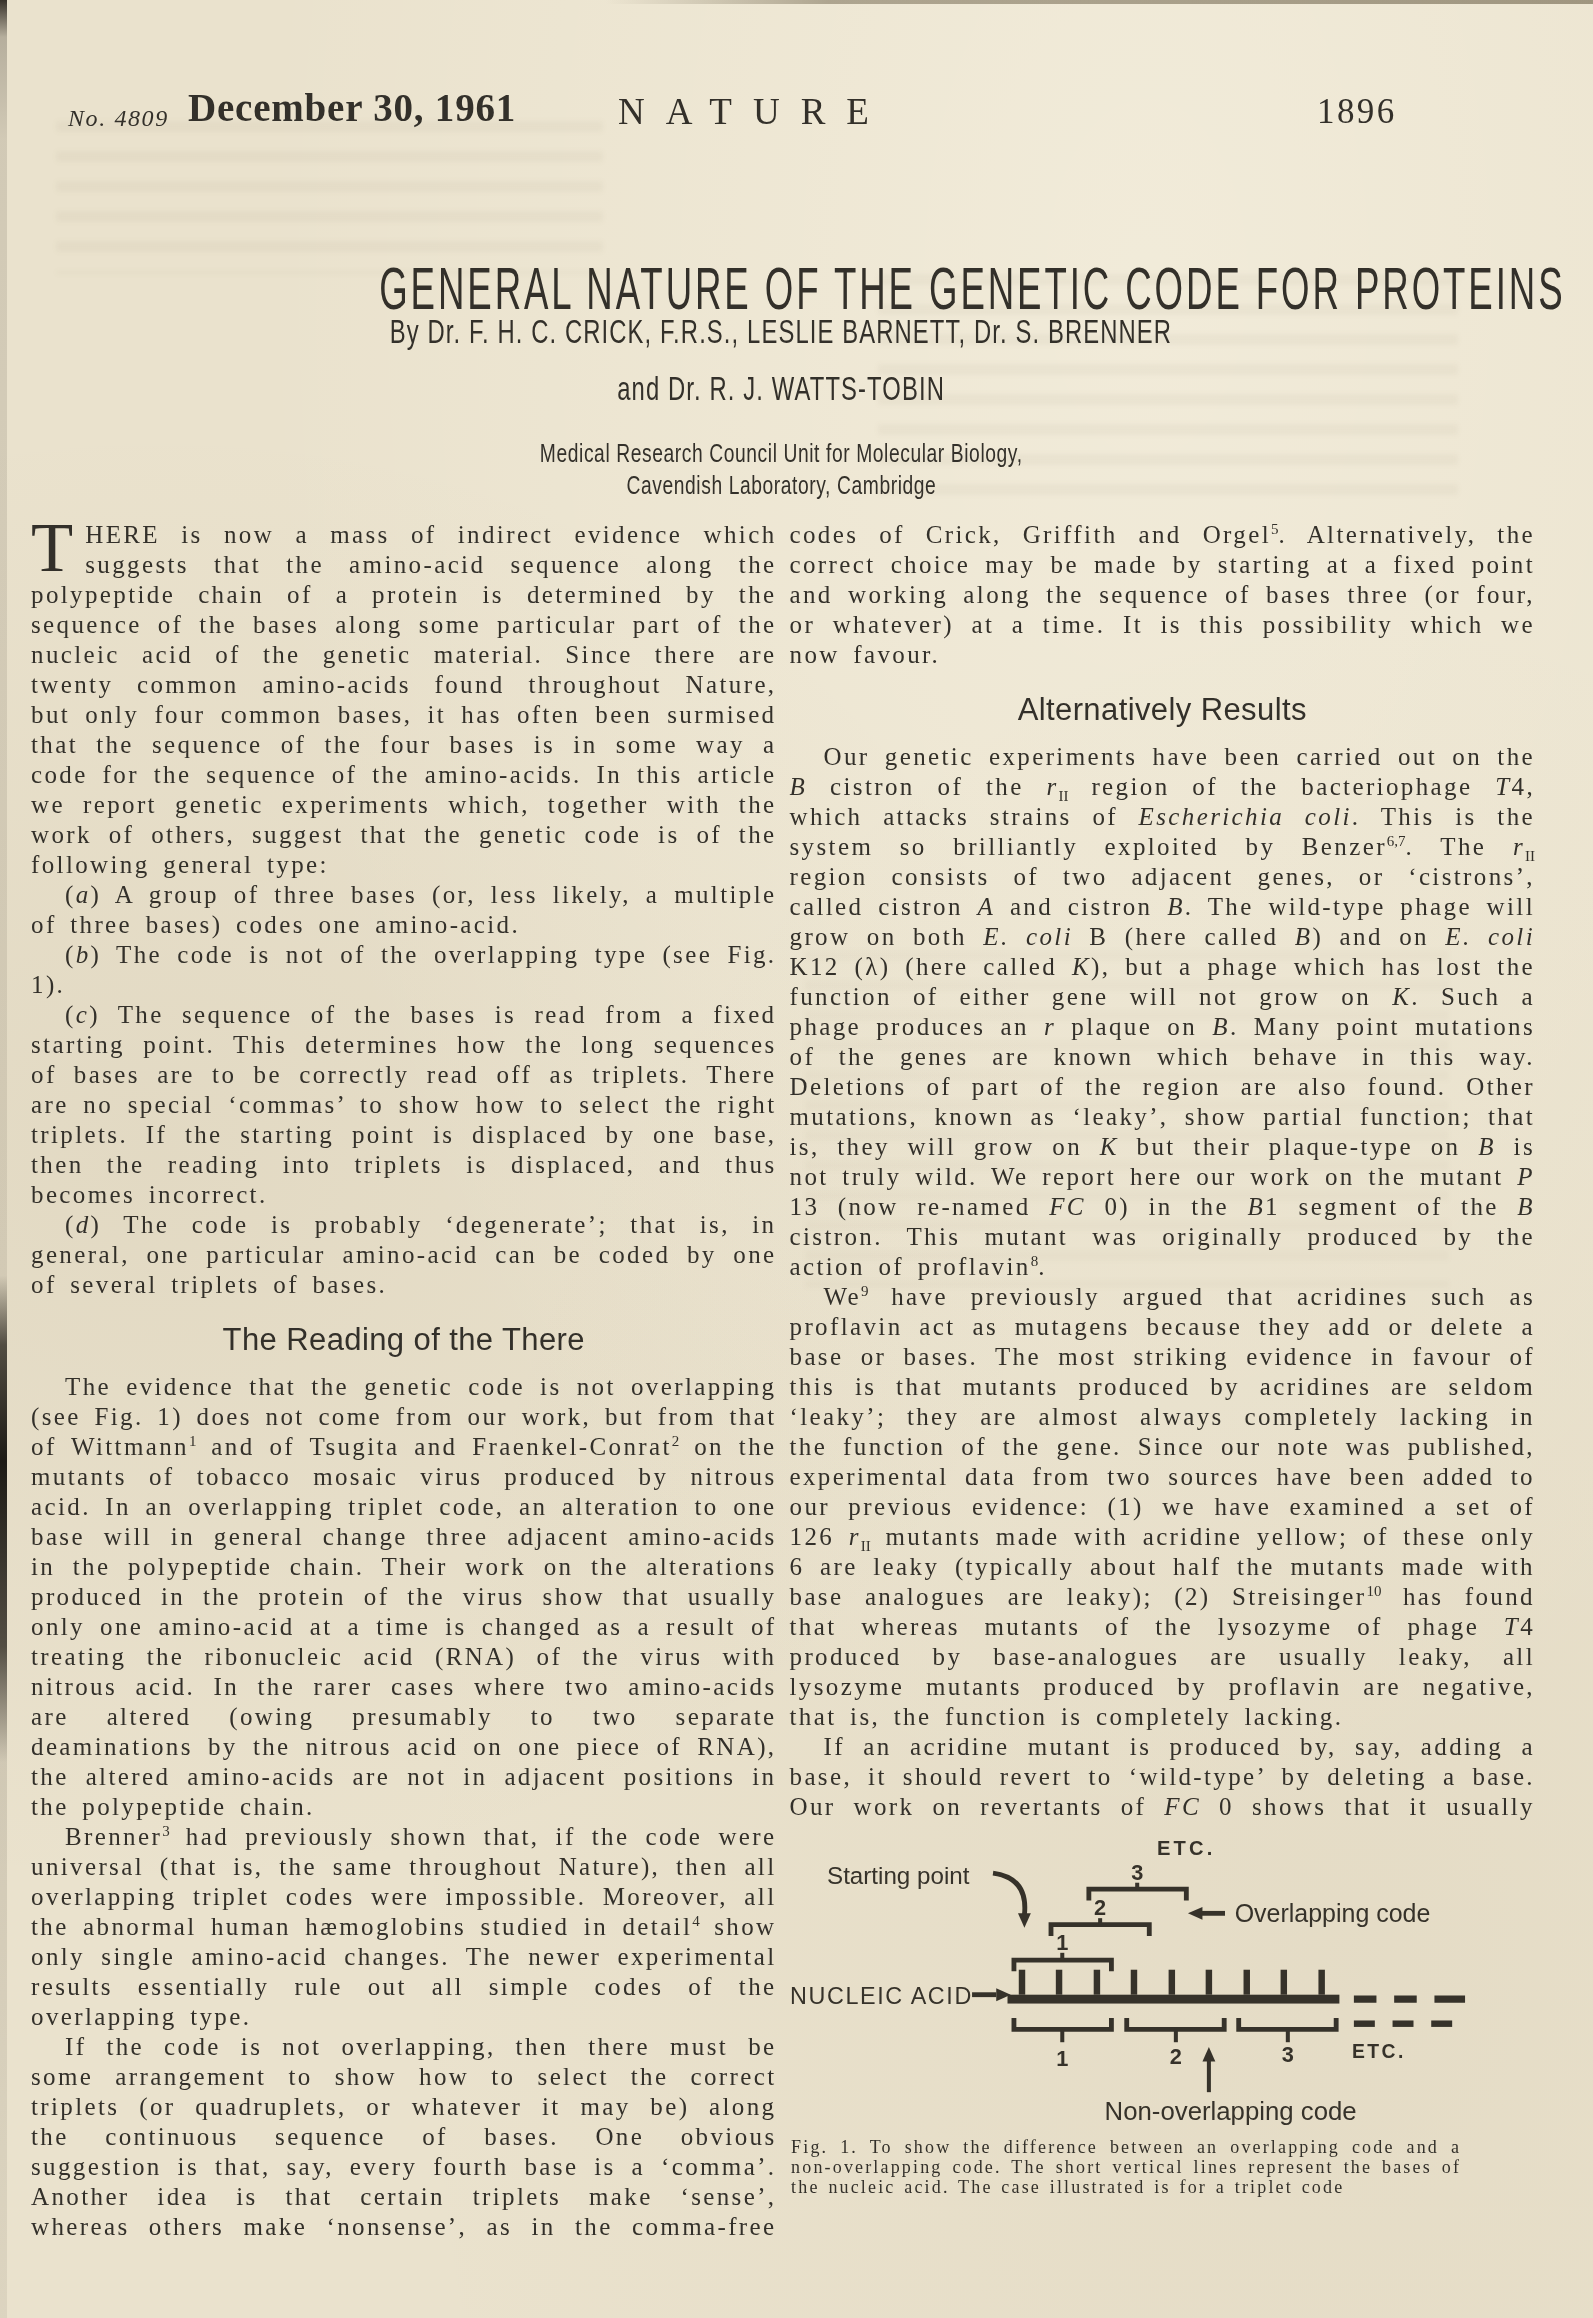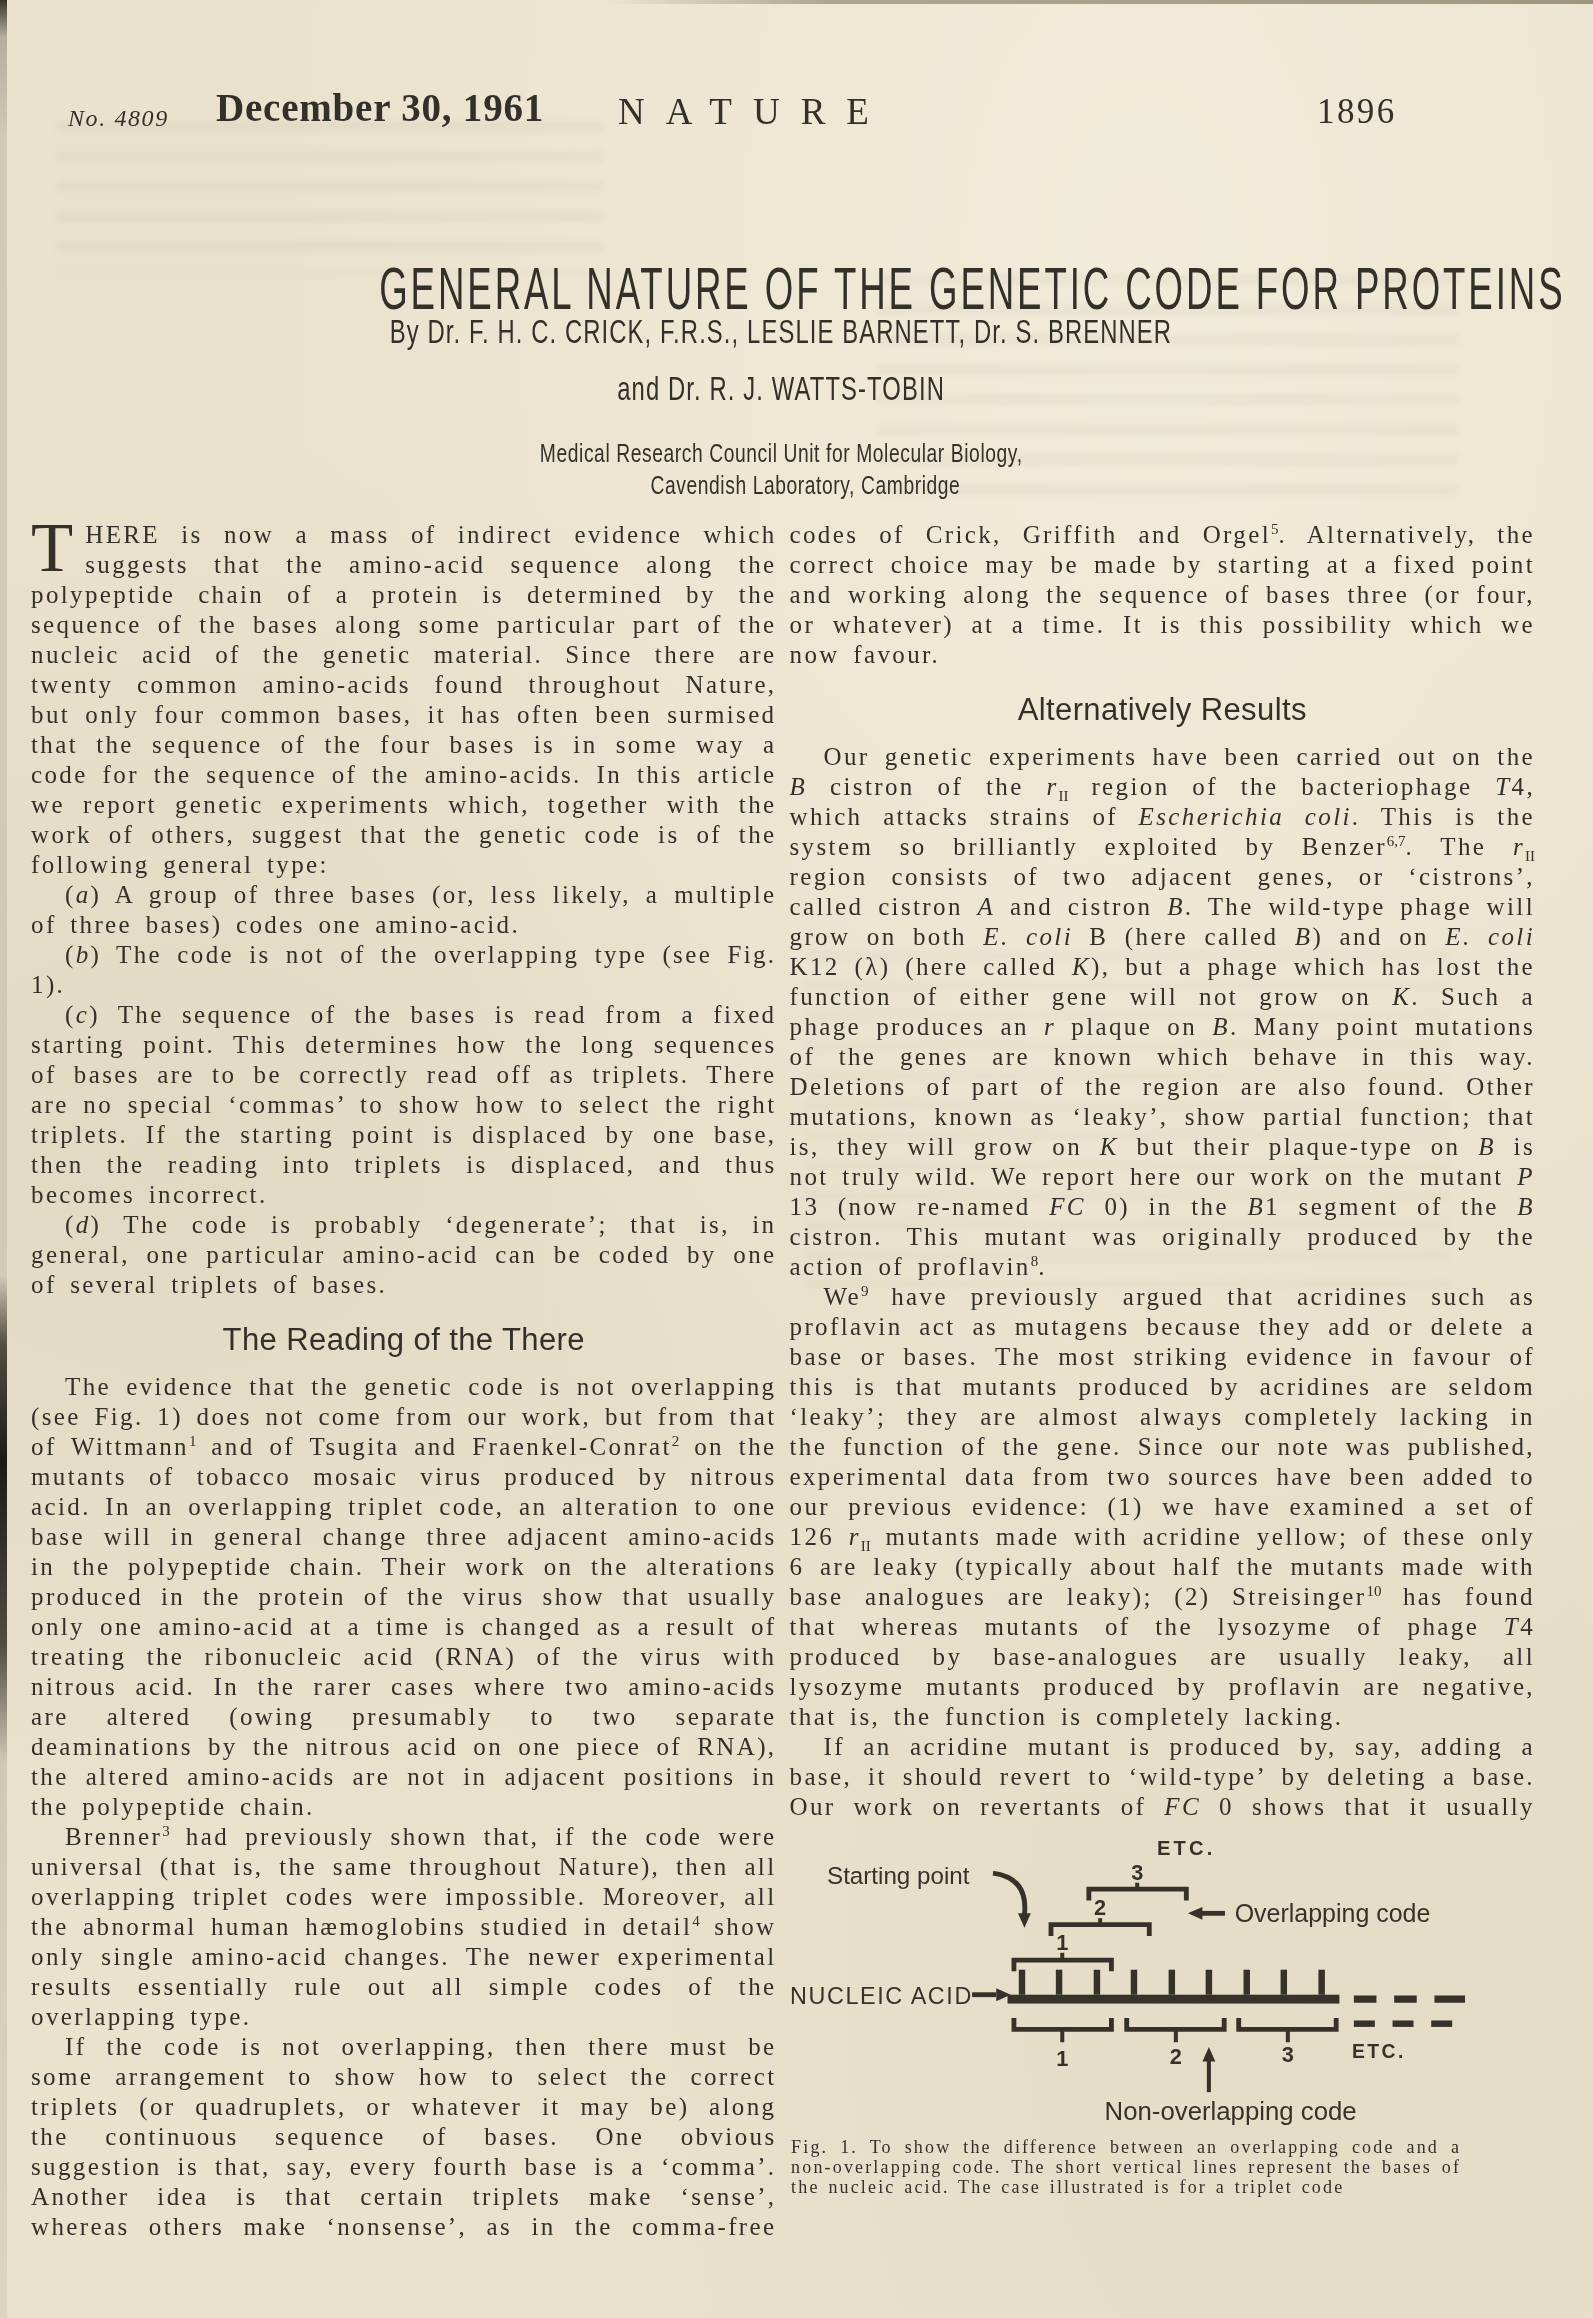--- a/index.html
+++ b/index.html
@@ -29,21 +29,21 @@
     background:linear-gradient(to right, rgba(0,0,0,0) 0%, rgba(0,0,0,0) 38%,
       rgba(96,84,60,0.45) 52%, rgba(96,84,60,0.55) 100%);
   }
   .ghost{
     position:absolute;pointer-events:none;opacity:.55;filter:blur(2.4px);
     background:repeating-linear-gradient(to bottom,
       rgba(125,112,86,0.10) 0 11.3px, rgba(125,112,86,0) 11.3px 30px);
   }
   
   .hdr-issue{position:absolute;left:68px;top:105px;font-size:24px;letter-spacing:1.6px;font-style:italic;}
-  .hdr-date{position:absolute;left:216px;top:85px;font-size:39px;font-weight:bold;letter-spacing:0.8px;}
+  .hdr-date{position:absolute;left:188px;top:85px;font-size:39px;font-weight:bold;letter-spacing:0.8px;}
   .hdr-journal{position:absolute;left:618px;top:90px;font-size:37px;letter-spacing:21px;}
   .hdr-page{position:absolute;left:1317px;top:92px;font-size:35px;letter-spacing:2.4px;}
   
   .title-row{position:absolute;top:254px;left:0;width:1562px;text-align:left;}
   .title-row .t{
     display:inline-block;white-space:nowrap;
     font-family:"Liberation Sans",sans-serif;font-weight:400;
     font-size:60px;letter-spacing:4.8px;
     transform:scaleX(0.61);transform-origin:50% 50%;
   }
@@ -112,21 +112,21 @@
 </div>
 <div class="byline-row" style="top:312px;">
   <span class="t">By Dr. F. H. C. CRICK, F.R.S., LESLIE BARNETT, Dr. S. BRENNER</span>
 </div>
 <div class="byline-row" style="top:369px;">
   <span class="t">and Dr. R. J. WATTS-TOBIN</span>
 </div>
 <div class="affil-row" style="top:438px;">
   <span class="t">Medical Research Council Unit for Molecular Biology,</span>
 </div>
-<div class="affil-row" style="top:470px;padding-left:24px;">
+<div class="affil-row" style="top:470px;">
   <span class="t">Cavendish Laboratory, Cambridge</span>
 </div>
 
 <div class="columns">
 
   <div class="col">
     <p class="body noindent"><span class="dropcap">T</span><span>HERE is now a mass of indirect evidence which suggests that the amino-acid sequence along the polypeptide chain of a protein is determined by the sequence of the bases along some particular part of the nucleic acid of the genetic material. Since there are twenty common amino-acids found throughout Nature, but only four common bases, it has often been surmised that the sequence of the four bases is in some way a code for the sequence of the amino-acids. In this article we report genetic experiments which, together with the work of others, suggest that the genetic code is of the following general type:</span></p>
     <p class="body">(<i>a</i>) A group of three bases (or, less likely, a multiple of three bases) codes one amino-acid.</p>
     <p class="body">(<i>b</i>) The code is not of the overlapping type (see Fig. 1).</p>
     <p class="body">(<i>c</i>) The sequence of the bases is read from a fixed starting point. This determines how the long sequences of bases are to be correctly read off as triplets. There are no special ‘commas’ to show how to select the right triplets. If the starting point is displaced by one base, then the reading into triplets is displaced, and thus becomes incorrect.</p>

